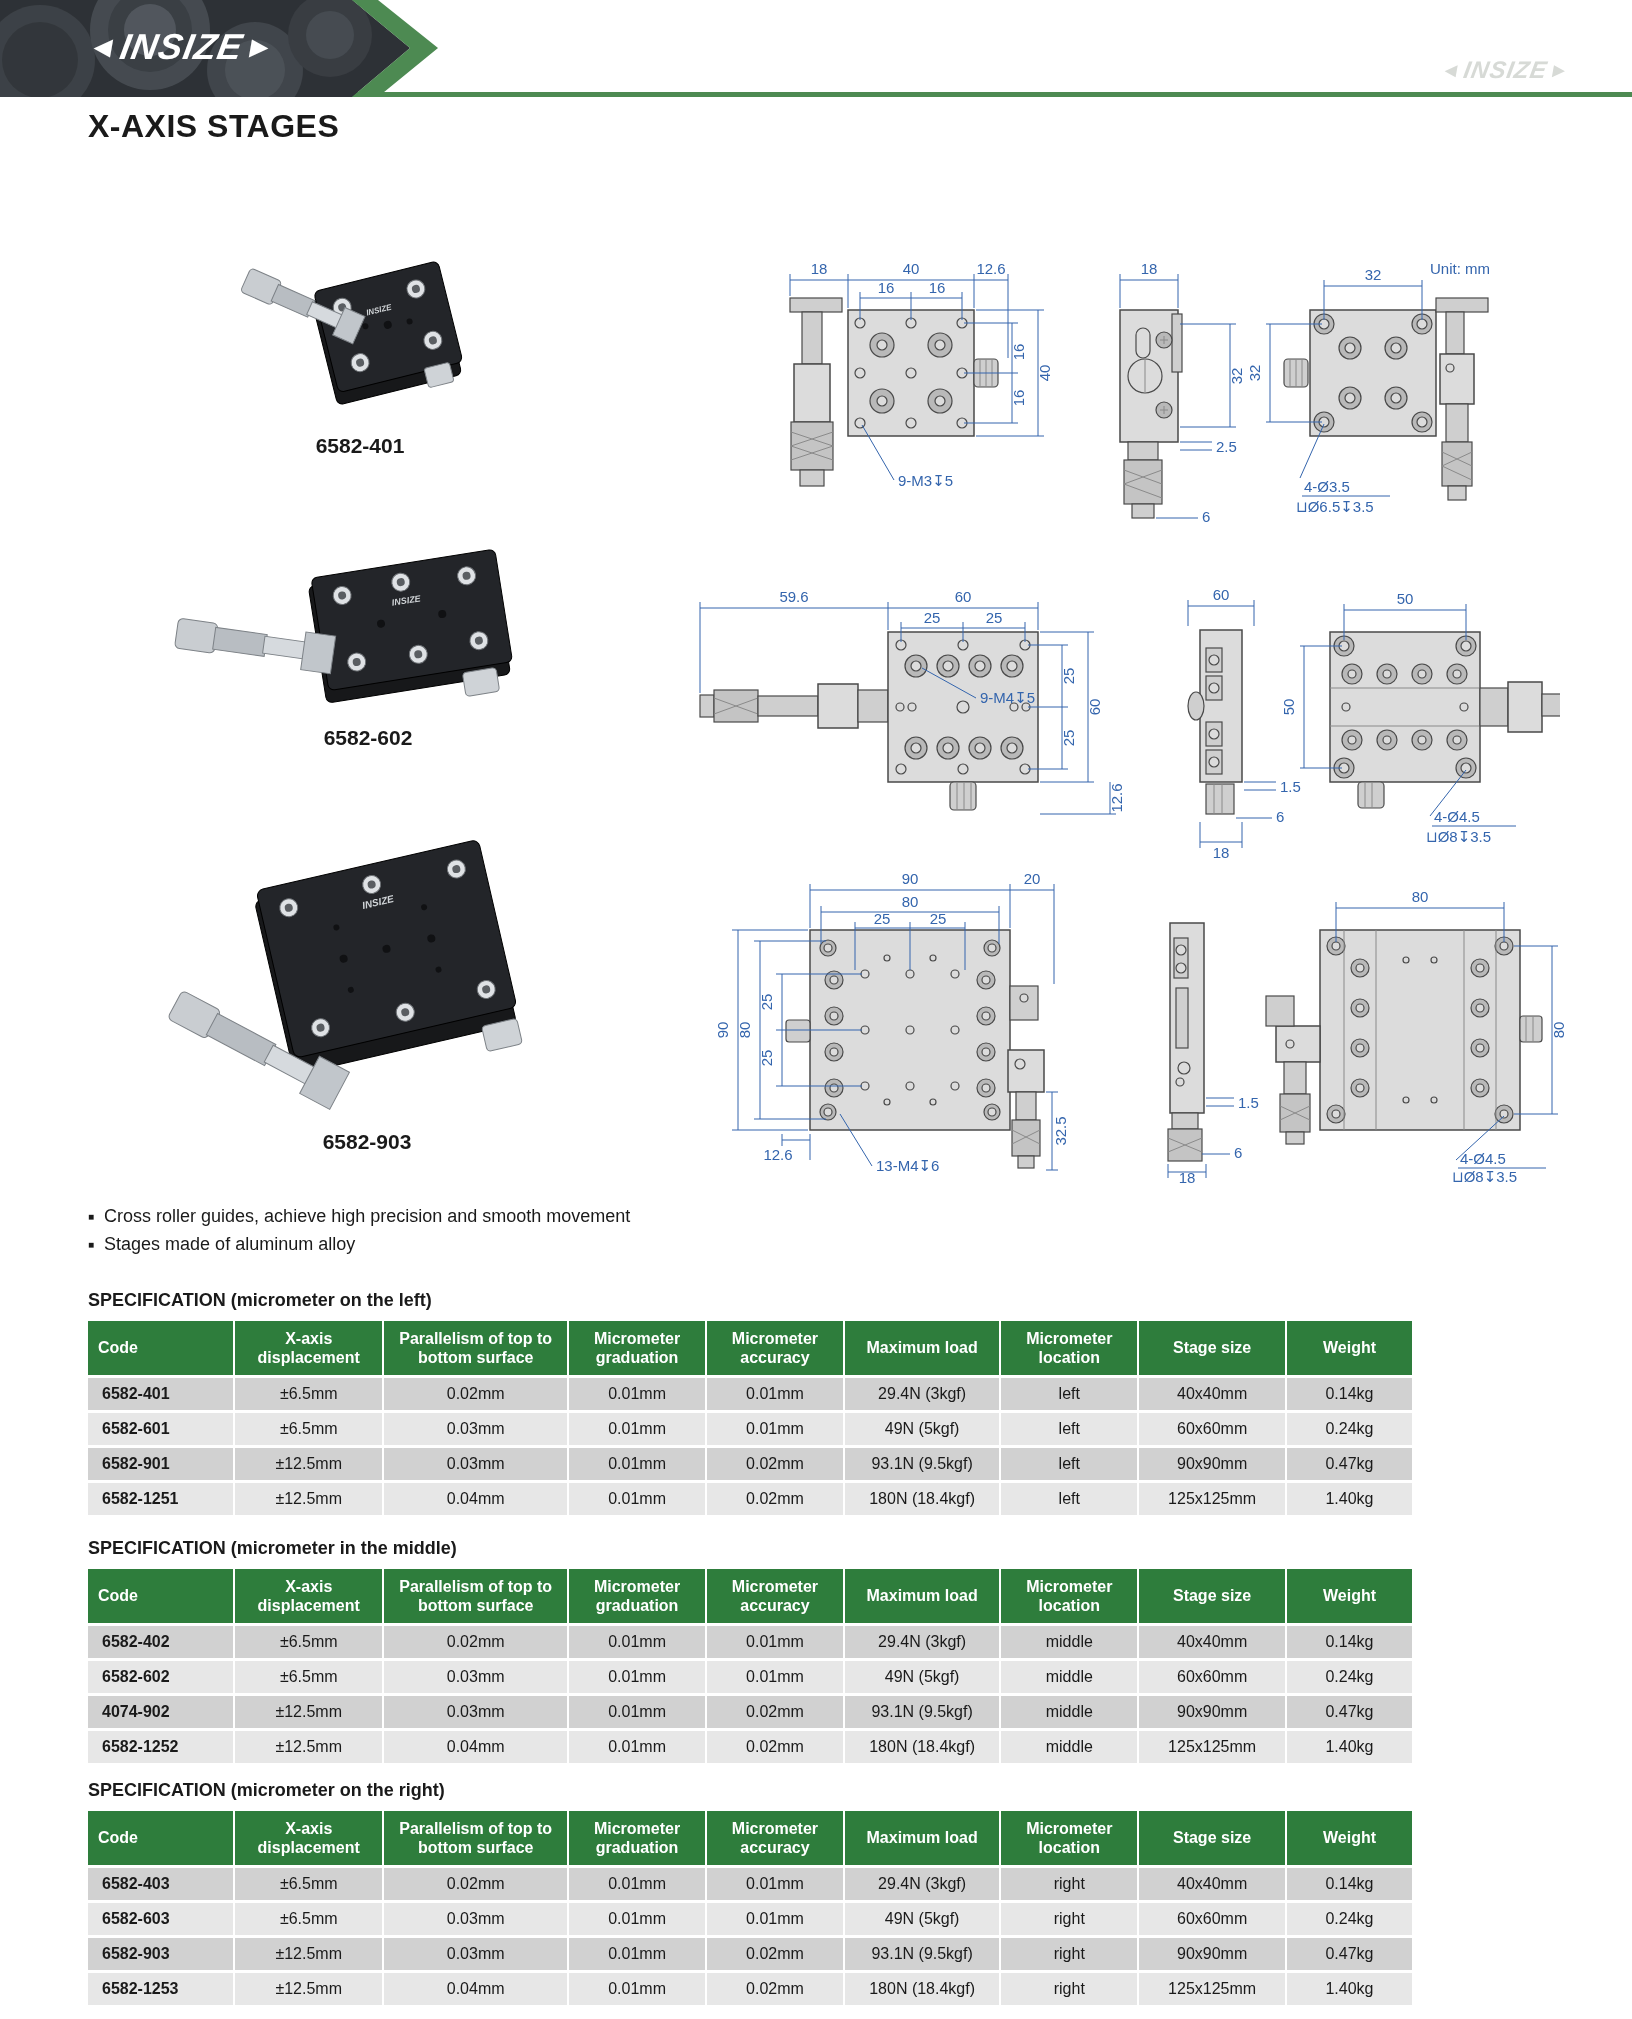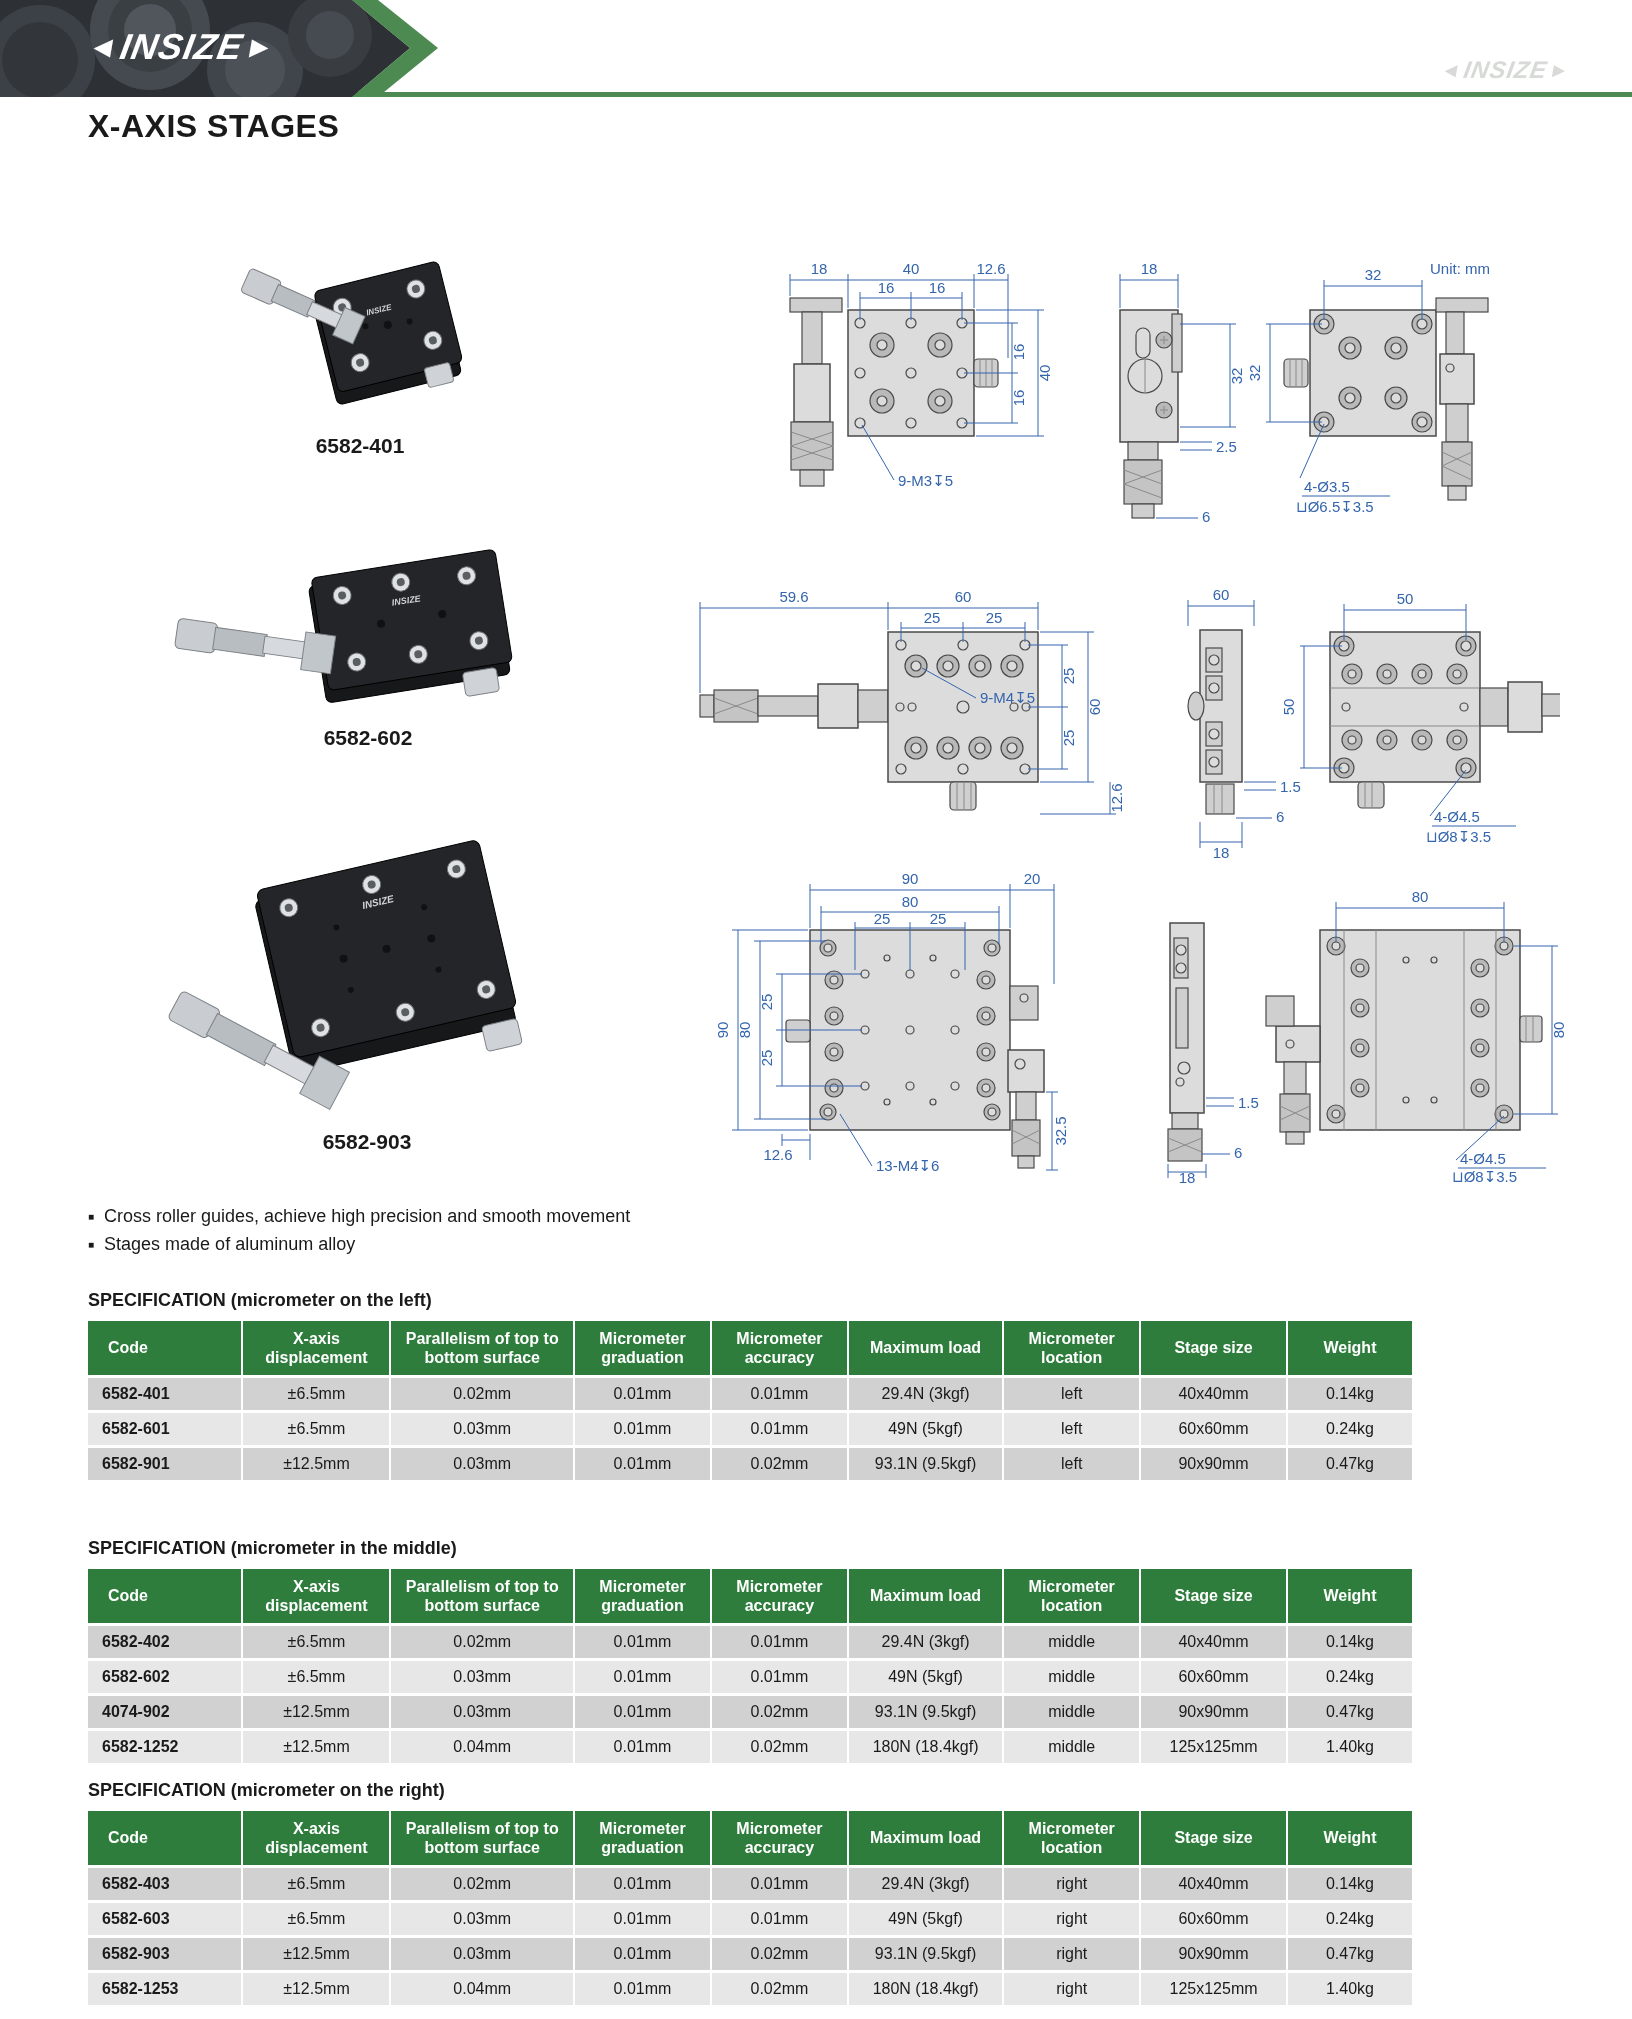--- a/index.html
+++ b/index.html
@@ -45,21 +45,21 @@
   #features .bullet{font-size:10px;line-height:18px;}
 
   
   .spec-block{position:absolute;left:88px;width:1324px;}
   #spec1{top:1290px;} #spec2{top:1538px;} #spec3{top:1780px;}
   .spec-title{font-size:18px;font-weight:bold;margin:0 0 10px 0;}
   table.spec{width:100%;border-collapse:separate;border-spacing:0;table-layout:fixed;}
   table.spec th{background:#2e7d3c;color:#fff;font-size:16px;font-weight:bold;
      padding:5px 4px;border-right:2px solid #fff;border-bottom:3px solid #fff;
      text-align:center;vertical-align:middle;height:44px;line-height:1.2;}
-  table.spec th:first-child{text-align:left;padding-left:20px;}
+  table.spec th:first-child{text-align:left;padding-left:10px;}
   table.spec th:last-child{border-right:none;margin-top:32px;}
   table.spec td{font-size:16px;text-align:center;padding:3px 2px;height:26px;
      border-right:2px solid #fff;border-bottom:3px solid #fff;vertical-align:middle;}
   table.spec td:last-child{border-right:none;}
   table.spec td.code{font-weight:bold;text-align:left;padding-left:14px;}
   tr.dark td{background:#d1d1d1;}
   tr.light td{background:#e7e7e7;}
 </style>
 </head>
 <body>
@@ -734,20 +734,31 @@
             <td class="code">6582-901</td>
             <td>±12.5mm</td>
             <td>0.03mm</td>
             <td>0.01mm</td>
             <td>0.02mm</td>
             <td>93.1N (9.5kgf)</td>
             <td>left</td>
             <td>90x90mm</td>
             <td>0.47kg</td>
           </tr>
+          <tr class="light">
+            <td class="code">6582-1251</td>
+            <td>±12.5mm</td>
+            <td>0.04mm</td>
+            <td>0.01mm</td>
+            <td>0.02mm</td>
+            <td>180N (18.4kgf)</td>
+            <td>left</td>
+            <td>125x125mm</td>
+            <td>1.40kg</td>
+          </tr>
         </tbody>
       </table>
   </div>
   <div class="spec-block" id="spec2">
     <div class="spec-title">SPECIFICATION (micrometer in the middle)</div>
     <table class="spec">
         <thead>
           <tr>
             <th style="width: 10.7%;">Code</th>
             <th style="width: 11.3%;">X-axis displacement</th>

